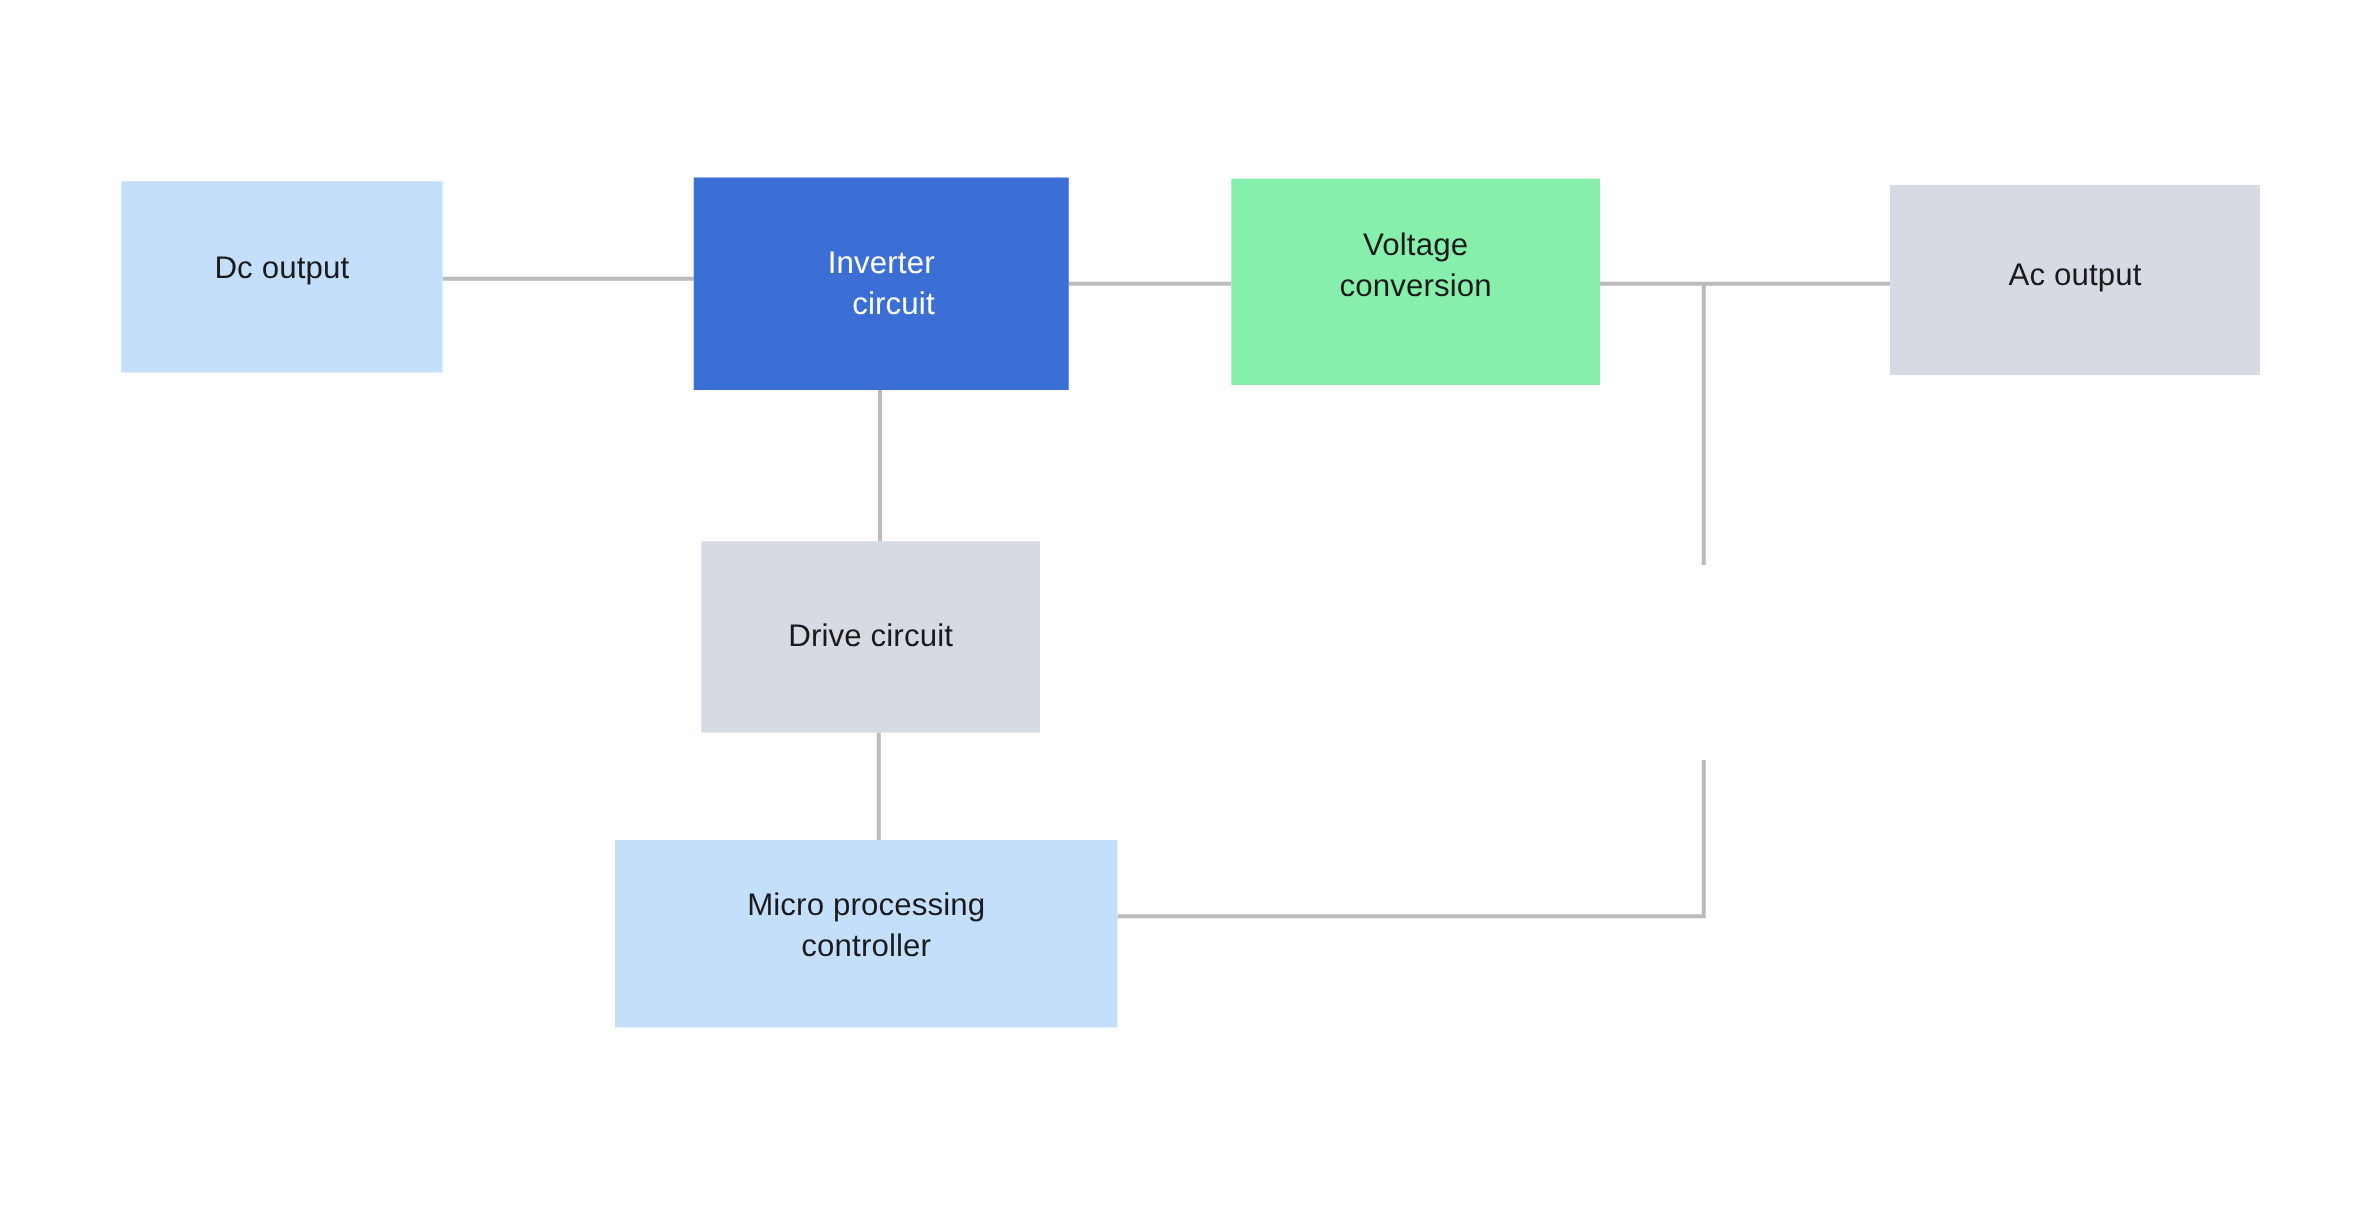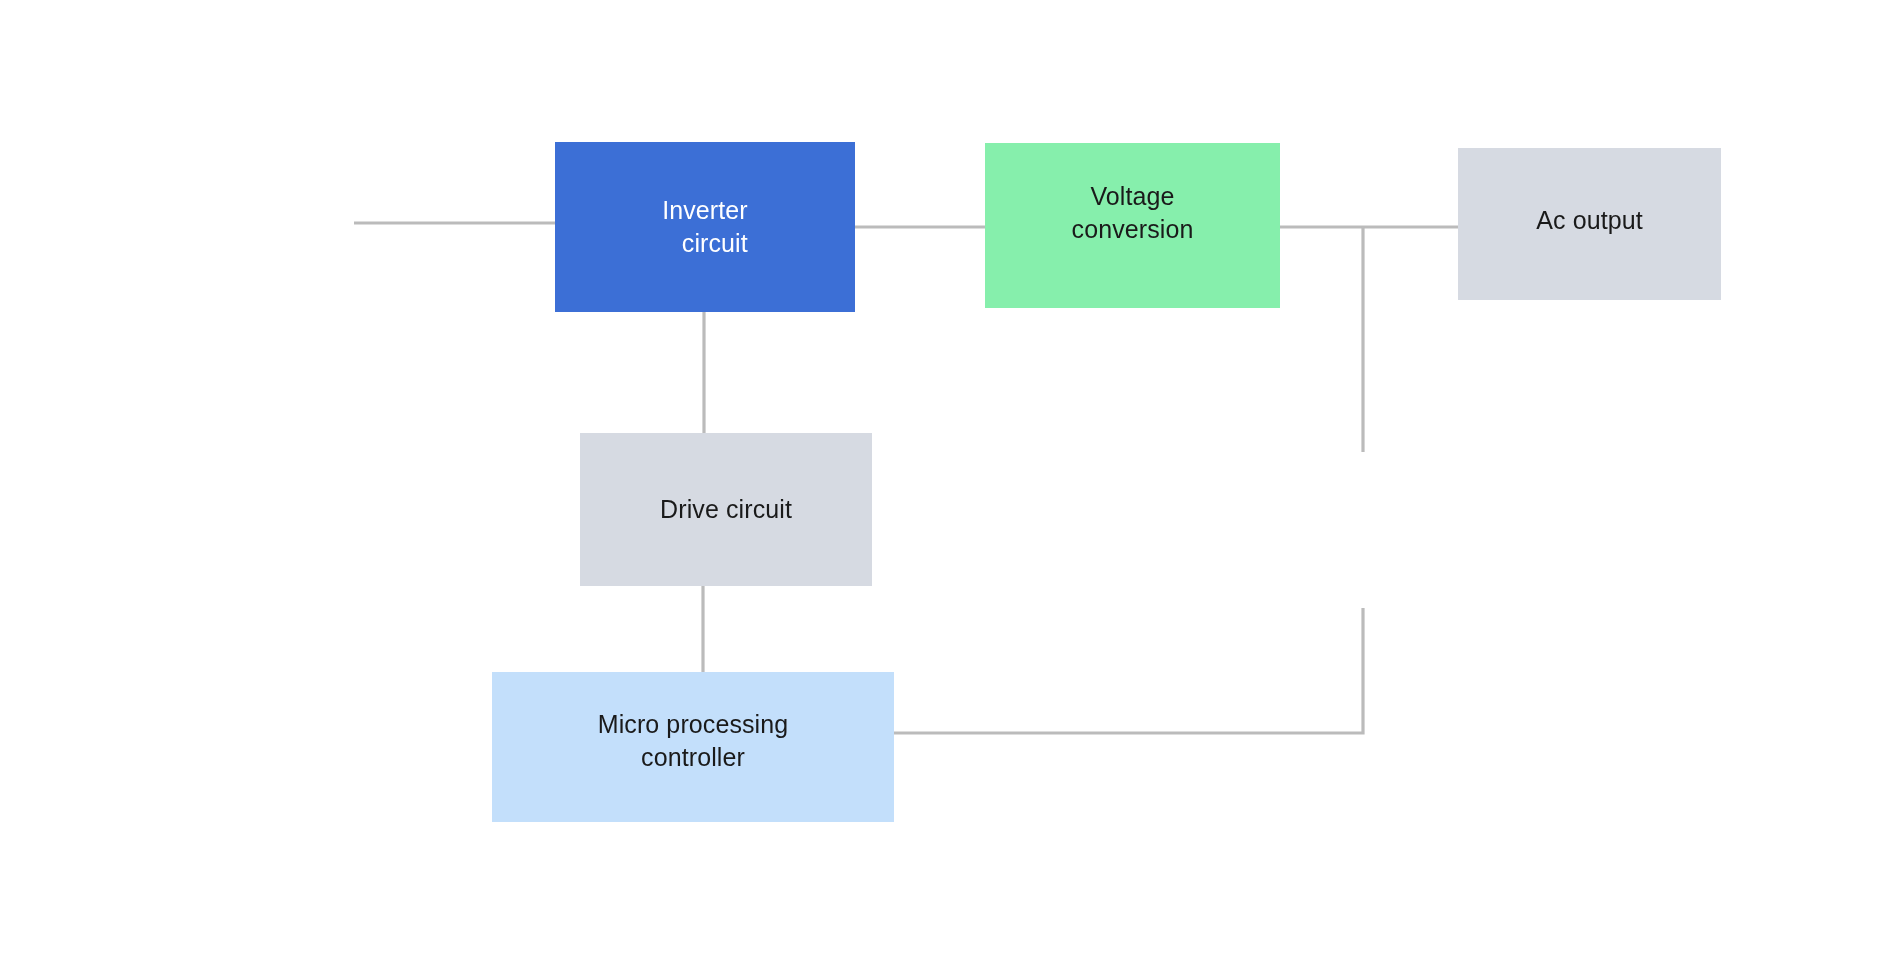--- a/index.html
+++ b/index.html
@@ -47,22 +47,22 @@
     white-space: pre-line;
     padding: 0 8px;
   }
   .node.accent {
     color: #ffffff;
   }
   
   #node-dc-output      { left: 97px;   top: 145px; width: 257px; height: 153px; }
   #node-inverter       { left: 555px;  top: 142px; width: 300px; height: 170px; }
   #node-voltage        { left: 985px;  top: 143px; width: 295px; height: 165px; }
-  #node-ac-output      { left: 1458px; top: 148px; width: 263px; height: 152px; }
-  #node-drive          { left: 580px;  top: 433px; width: 292px; height: 153px; }
+  #node-ac-output      { left: 1512px; top: 148px; width: 296px; height: 152px; }
+  #node-drive          { left: 561px;  top: 433px; width: 271px; height: 153px; }
   #node-amplitude      { left: 1236px; top: 452px; width: 296px; height: 156px; }
   #node-micro          { left: 492px;  top: 672px; width: 402px; height: 150px; }
 
   
   #node-voltage   .node-label { transform: translateY(-13px); }
   #node-amplitude .node-label { transform: translateY(-3px); }
   #node-dc-output .node-label { transform: translateY(-7px); }
   #node-ac-output .node-label { transform: translateY(-4px); }
   #node-micro     .node-label { transform: translateY(-6px); }
 </style>
@@ -83,20 +83,23 @@
       <path d="M 1363 227 L 1363 452"></path>
 
       <path d="M 704 312 L 704 433"></path>
 
       <path d="M 703 586 L 703 672"></path>
 
       <path d="M 1363 608 L 1363 733 L 894 733"></path>
     </g>
   </svg>
 
+  <div class="node" id="node-dc-output" style="background: rgb(195, 223, 251); color: rgb(26, 26, 26);">
+    <span class="node-label">Dc output</span>
+  </div>
 
   <div class="node accent" id="node-inverter" style="background: rgb(60, 111, 214); color: rgb(255, 255, 255); text-align: right;">
     <span class="node-label">Inverter
 circuit</span>
   </div>
 
   <div class="node" id="node-voltage" style="background: #86efac; color: rgb(26, 26, 26);">
     <span class="node-label">Voltage
 conversion</span>
   </div>

